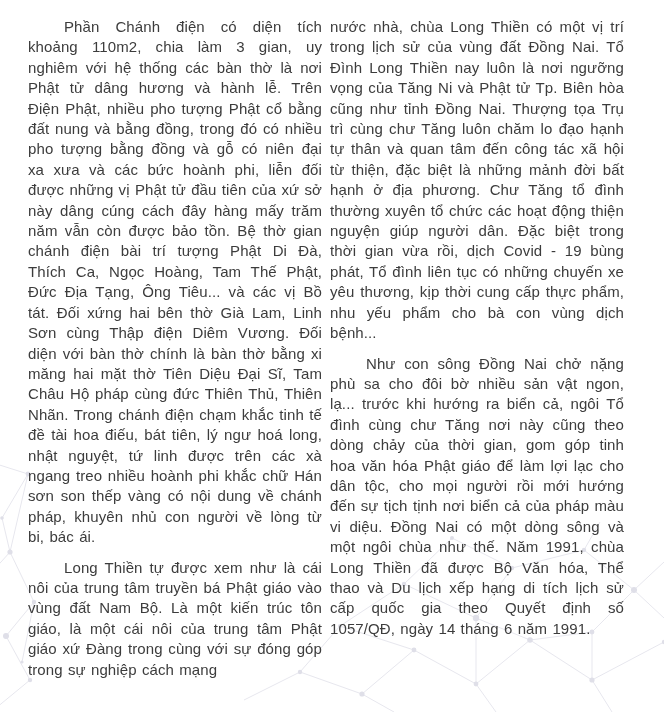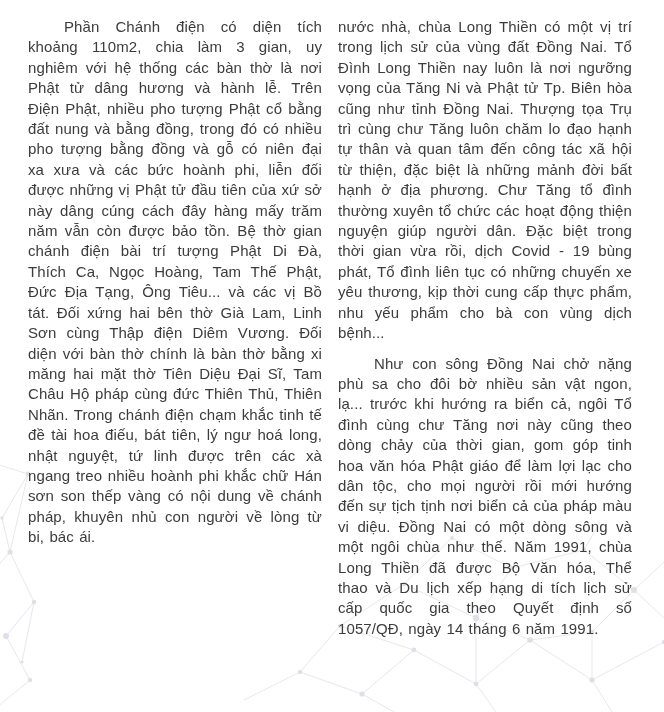--- a/index.html
+++ b/index.html
@@ -26,21 +26,21 @@
   .deco-right {
     right: 0;
     bottom: 0;
   }
   .content {
     position: absolute;
     top: 17px;
     left: 28px;
     right: 44px;
     display: flex;
-    gap: 16px;
+    gap: 8px;
   }
   .col {
     width: 294px;
     flex: 0 0 294px;
   }
   .para {
     margin: 0 0 10px 0;
     font-size: 15px;
     line-height: 20.4px;
     color: #3c3c3c;
@@ -107,20 +107,21 @@
       <circle cx="348" cy="110" r="2.4"></circle>
       <circle cx="348" cy="158" r="2.6"></circle>
       <circle cx="390" cy="68" r="3"></circle>
       <circle cx="420" cy="120" r="2.2"></circle>
     </g>
   </svg>
 
   <div class="content">
     <div class="col">
       <p class="para">Phần Chánh điện có diện tích khoảng 110m2, chia làm 3 gian, uy nghiêm với hệ thống các bàn thờ là nơi Phật tử dâng hương và hành lễ. Trên Điện Phật, nhiều pho tượng Phật cổ bằng đất nung và bằng đồng, trong đó có nhiều pho tượng bằng đồng và gỗ có niên đại xa xưa và các bức hoành phi, liễn đối được những vị Phật tử đầu tiên của xứ sở này dâng cúng cách đây hàng mấy trăm năm vẫn còn được bảo tồn. Bệ thờ gian chánh điện bài trí tượng Phật Di Đà, Thích Ca, Ngọc Hoàng, Tam Thế Phật, Đức Địa Tạng, Ông Tiêu... và các vị Bồ tát. Đối xứng hai bên thờ Già Lam, Linh Sơn cùng Thập điện Diêm Vương. Đối diện với bàn thờ chính là bàn thờ bằng xi măng hai mặt thờ Tiên Diệu Đại Sĩ, Tam Châu Hộ pháp cùng đức Thiên Thủ, Thiên Nhãn. Trong chánh điện chạm khắc tinh tế đề tài hoa điếu, bát tiên, lý ngư hoá long, nhật nguyệt, tứ linh được trên các xà ngang treo nhiều hoành phi khắc chữ Hán sơn son thếp vàng có nội dung về chánh pháp, khuyên nhủ con người về lòng từ bi, bác ái.</p>
+      <p class="para">Long Thiền tự được xem như là cái nôi của trung tâm truyền bá Phật giáo vào vùng đất Nam Bộ. Là một kiến trúc tôn giáo, là một cái nôi của trung tâm Phật giáo xứ Đàng trong cùng với sự đóng góp trong sự nghiệp cách mạng</p>
     </div>
     <div class="col">
       <p class="para cont">nước nhà, chùa Long Thiền có một vị trí trong lịch sử của vùng đất Đồng Nai. Tổ Đình Long Thiền nay luôn là nơi ngưỡng vọng của Tăng Ni và Phật tử Tp. Biên hòa cũng như tỉnh Đồng Nai. Thượng tọa Trụ trì cùng chư Tăng luôn chăm lo đạo hạnh tự thân và quan tâm đến công tác xã hội từ thiện, đặc biệt là những mảnh đời bất hạnh ở địa phương. Chư Tăng tổ đình thường xuyên tổ chức các hoạt động thiện nguyện giúp người dân. Đặc biệt trong thời gian vừa rồi, dịch Covid - 19 bùng phát, Tổ đình liên tục có những chuyến xe yêu thương, kịp thời cung cấp thực phẩm, nhu yếu phẩm cho bà con vùng dịch bệnh...</p>
       <p class="para">Như con sông Đồng Nai chở nặng phù sa cho đôi bờ nhiều sản vật ngon, lạ... trước khi hướng ra biển cả, ngôi Tổ đình cùng chư Tăng nơi này cũng theo dòng chảy của thời gian, gom góp tinh hoa văn hóa Phật giáo để làm lợi lạc cho dân tộc, cho mọi người rồi mới hướng đến sự tịch tịnh nơi biển cả của pháp màu vi diệu. Đồng Nai có một dòng sông và một ngôi chùa như thế. Năm 1991, chùa Long Thiền đã được Bộ Văn hóa, Thể thao và Du lịch xếp hạng di tích lịch sử cấp quốc gia theo Quyết định số 1057/QĐ, ngày 14 tháng 6 năm 1991.</p>
     </div>
   </div>
 
 </div>
 
 </body></html>

